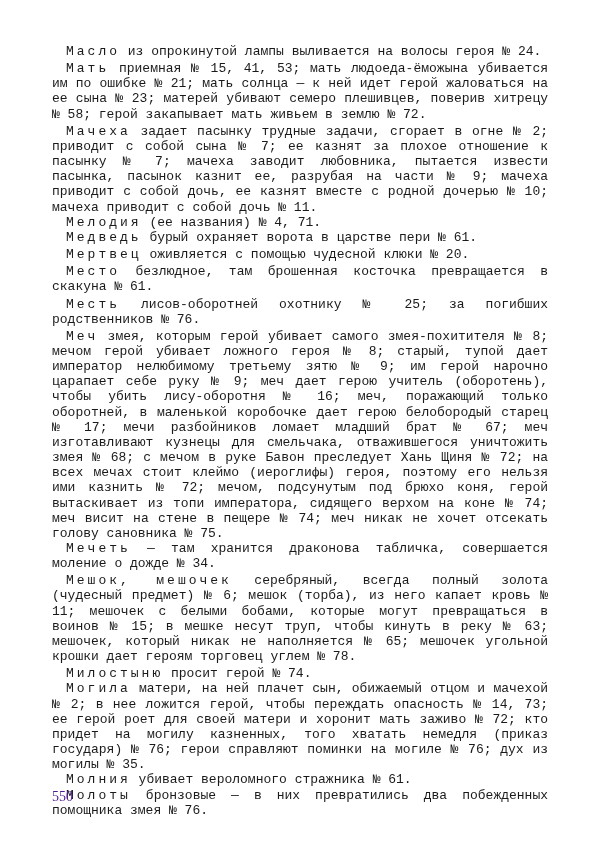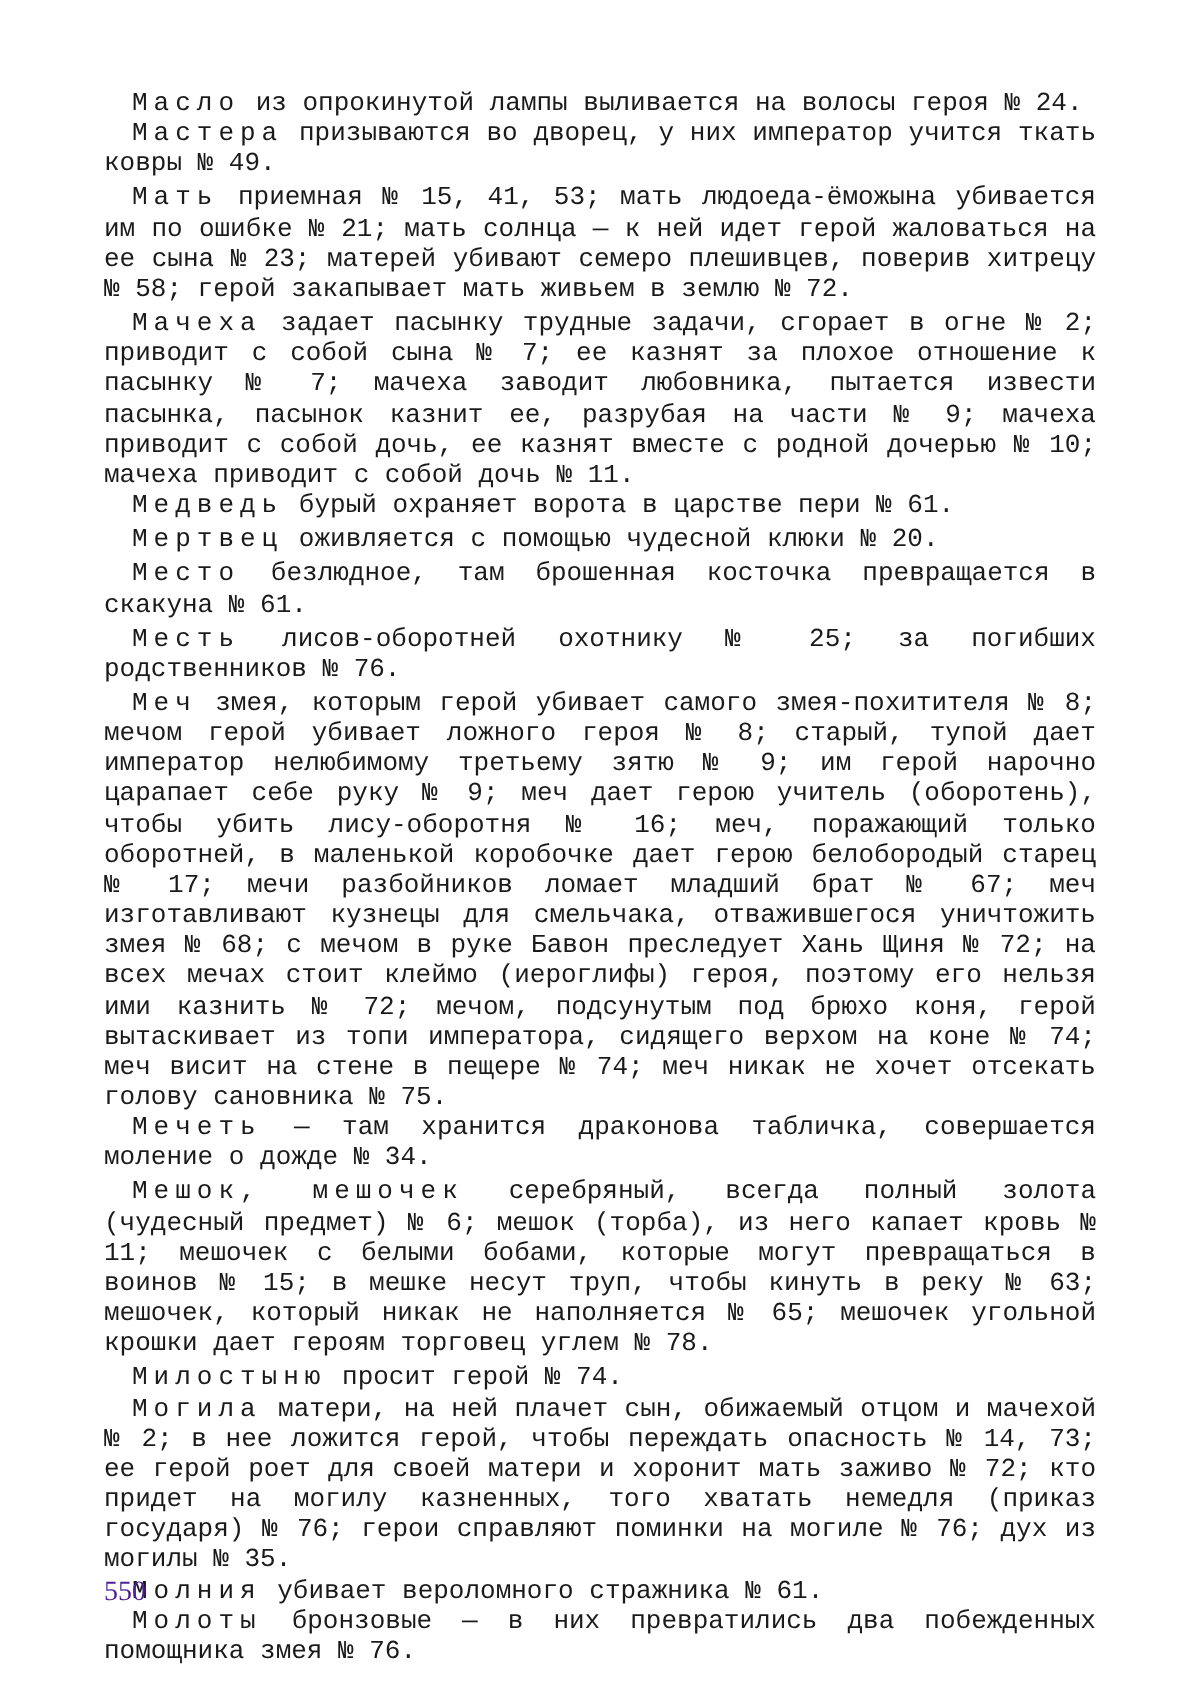--- a/index.html
+++ b/index.html
@@ -16,23 +16,23 @@
     position: absolute; left: 52px; top: 789px;
     font-family: "Liberation Serif", "DejaVu Serif", serif;
     font-size: 14px; color: #4c1d95;
   }
 </style>
 </head>
 <body>
 
 <div class="page">
   <p class="entry"><span class="head">Масло</span><span> из опрокинутой лампы выливается на волосы героя № 24.</span></p>
-  <p class="entry"><span class="head">Мастера</span><span> призываются во дворец, у них император учится ткать ковры № 49.</span></p>
   <p class="entry gap"><span class="head">Мать</span><span> приемная № 15, 41, 53; мать людоеда-ёможына убивается им по ошибке № 21; мать солнца — к ней идет герой жаловаться на ее сына № 23; матерей убивают семеро плешивцев, поверив хитрецу № 58; герой закапывает мать живьем в землю № 72.</span></p>
   <p class="entry gap"><span class="head">Мачеха</span><span> задает пасынку трудные задачи, сгорает в огне № 2; приводит с собой сына № 7; ее казнят за плохое отношение к пасынку № 7; мачеха заводит любовника, пытается извести пасынка, пасынок казнит ее, разрубая на части № 9; мачеха приводит с собой дочь, ее казнят вместе с родной дочерью № 10; мачеха приводит с собой дочь № 11.</span></p>
+  <p class="entry"><span class="head">Мелодия</span><span> (ее названия) № 4, 71.</span></p>
   <p class="entry"><span class="head">Медведь</span><span> бурый охраняет ворота в царстве пери № 61.</span></p>
   <p class="entry gap"><span class="head">Мертвец</span><span> оживляется с помощью чудесной клюки № 20.</span></p>
   <p class="entry gap"><span class="head">Место</span><span> безлюдное, там брошенная косточка превращается в скакуна № 61.</span></p>
   <p class="entry gap"><span class="head">Месть</span><span> лисов-оборотней охотнику № 25; за погибших родственников № 76.</span></p>
   <p class="entry gap"><span class="head">Меч</span><span> змея, которым герой убивает самого змея-похитителя № 8; мечом герой убивает ложного героя № 8; старый, тупой дает император нелюбимому третьему зятю № 9; им герой нарочно царапает себе руку № 9; меч дает герою учитель (оборотень), чтобы убить лису-оборотня № 16; меч, поражающий только оборотней, в маленькой коробочке дает герою белобородый старец № 17; мечи разбойников ломает младший брат № 67; меч изготавливают кузнецы для смельчака, отважившегося уничтожить змея № 68; с мечом в руке Бавон преследует Хань Щиня № 72; на всех мечах стоит клеймо (иероглифы) героя, поэтому его нельзя ими казнить № 72; мечом, подсунутым под брюхо коня, герой вытаскивает из топи императора, сидящего верхом на коне № 74; меч висит на стене в пещере № 74; меч никак не хочет отсекать голову сановника № 75.</span></p>
   <p class="entry"><span class="head">Мечеть</span><span> — там хранится драконова табличка, совершается моление о дожде № 34.</span></p>
   <p class="entry gap"><span class="head">Мешок, мешочек</span><span> серебряный, всегда полный золота (чудесный предмет) № 6; мешок (торба), из него капает кровь № 11; мешочек с белыми бобами, которые могут превращаться в воинов № 15; в мешке несут труп, чтобы кинуть в реку № 63; мешочек, который никак не наполняется № 65; мешочек угольной крошки дает героям торговец углем № 78.</span></p>
   <p class="entry gap"><span class="head">Милостыню</span><span> просит герой № 74.</span></p>
   <p class="entry"><span class="head">Могила</span><span> матери, на ней плачет сын, обижаемый отцом и мачехой № 2; в нее ложится герой, чтобы переждать опасность № 14, 73; ее герой роет для своей матери и хоронит мать заживо № 72; кто придет на могилу казненных, того хватать немедля (приказ государя) № 76; герои справляют поминки на могиле № 76; дух из могилы № 35.</span></p>
   <p class="entry"><span class="head">Молния</span><span> убивает вероломного стражника № 61.</span></p>

